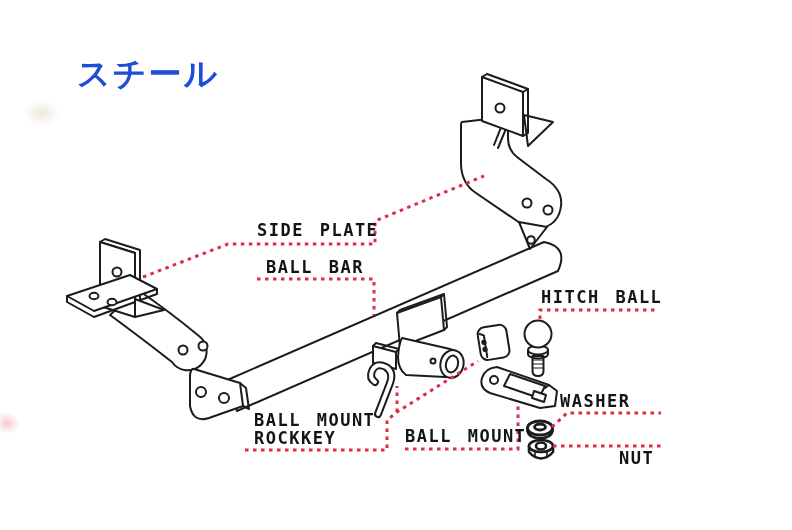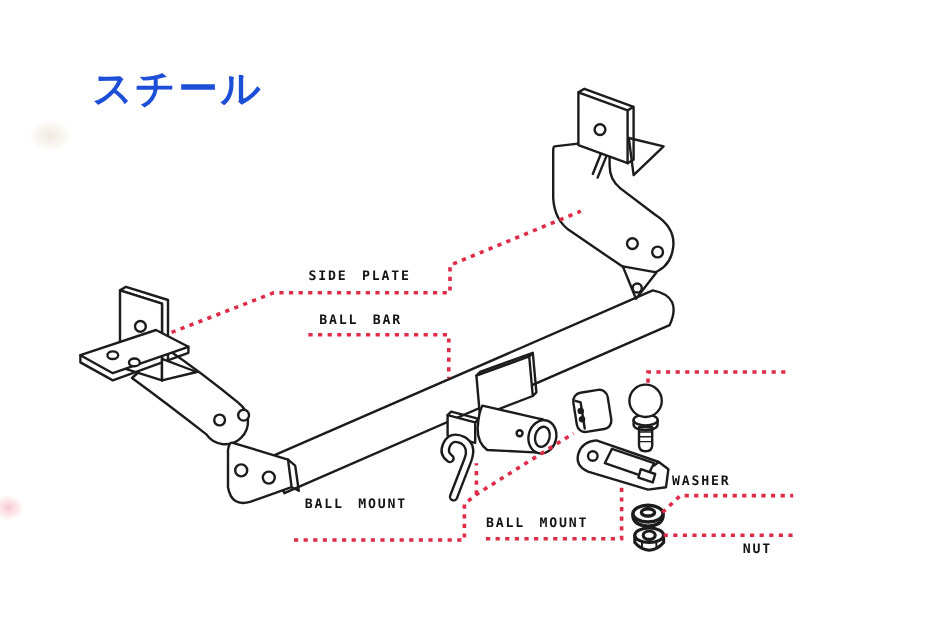--- a/index.html
+++ b/index.html
@@ -8,21 +8,21 @@
     --text:#141414;
     --bg:#ffffff;
   }
   html,body{margin:0;padding:0;background:#fff;}
   .stage{
     position:relative;width:792px;height:530px;background:var(--bg);
     overflow:hidden;font-family:"DejaVu Sans Mono","Liberation Mono",monospace;
   }
   .art{position:absolute;left:0;top:0;}
   .lbl{
-    position:absolute;color:var(--text);font-weight:bold;font-size:11px;
+    position:absolute;color:var(--text);font-weight:bold;font-size:17px;
     letter-spacing:1.5px;word-spacing:4px;white-space:nowrap;line-height:18px;
   }
   .material{
     position:absolute;left:57px;top:52px;color:#1d4ed8;font-weight:bold;
     font-size:33px;letter-spacing:2px;
     font-family:Liberation Serif, serif;
     margin-left:20px;
   }
   .smudge{position:absolute;border-radius:50%;pointer-events:none;}
   .smudge.a{left:24px;top:100px;width:36px;height:26px;
@@ -154,23 +154,25 @@
       <polyline points="397,412 397,386"></polyline>
     </g>
   </svg>
 
   <div class="material">スチール</div>
 
   <div class="lbl" style="left:257px;top:221px">SIDE PLATE</div>
 
   <div class="lbl" style="left:266px;top:258px">BALL BAR</div>
 
+  <div class="lbl" style="left:541px;top:288px">HITCH BALL</div>
 
   <div class="lbl" style="left:254px;top:411px">
     <div>BALL MOUNT</div>
+    <div>ROCKKEY</div>
   </div>
 
   <div class="lbl" style="left:405px;top:427px">BALL MOUNT</div>
 
   <div class="lbl" style="left:560px;top:392px">WASHER</div>
 
   <div class="lbl" style="left:619px;top:449px">NUT</div>
 </div>
 
 </body></html>

